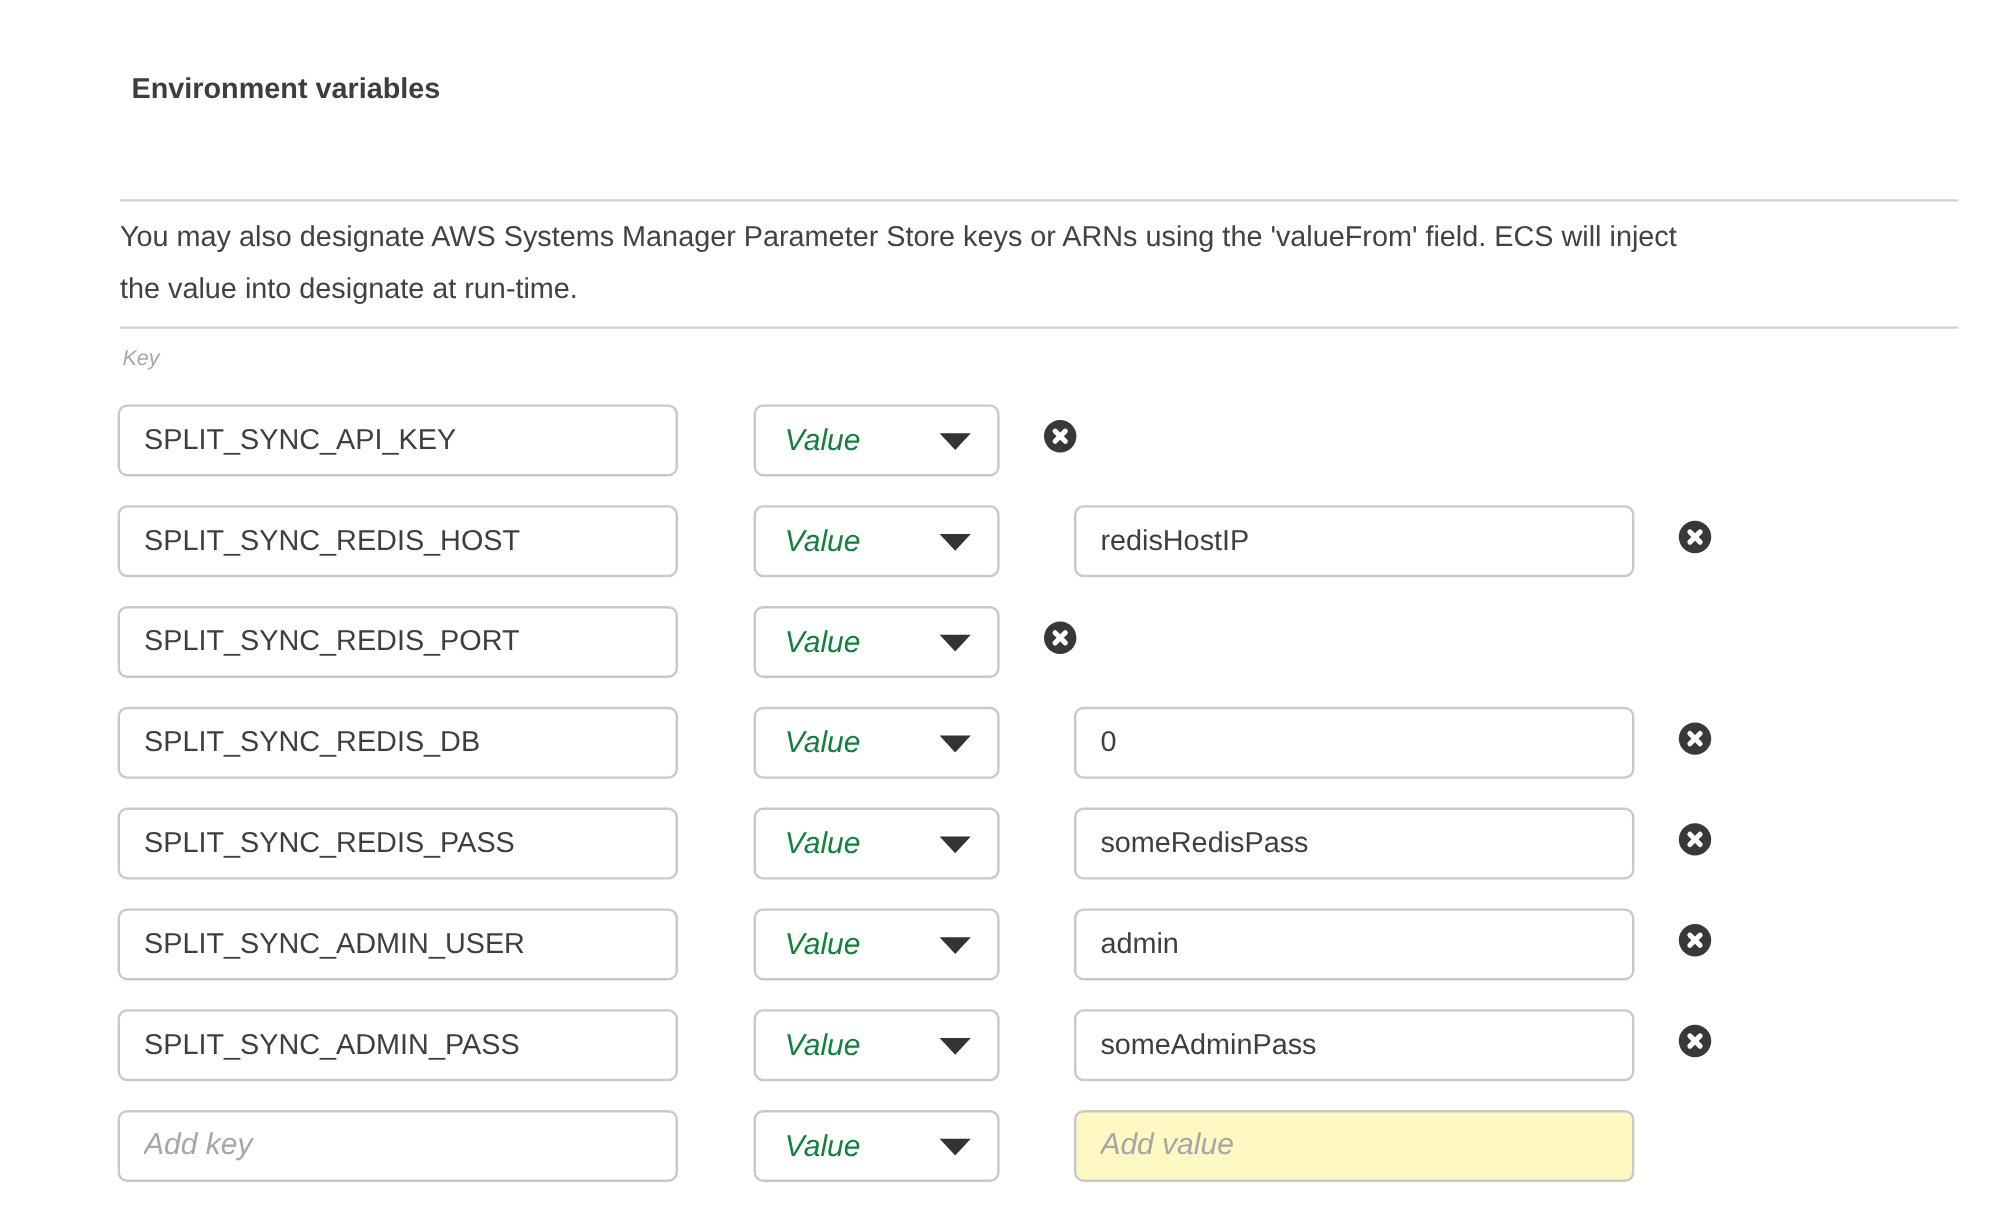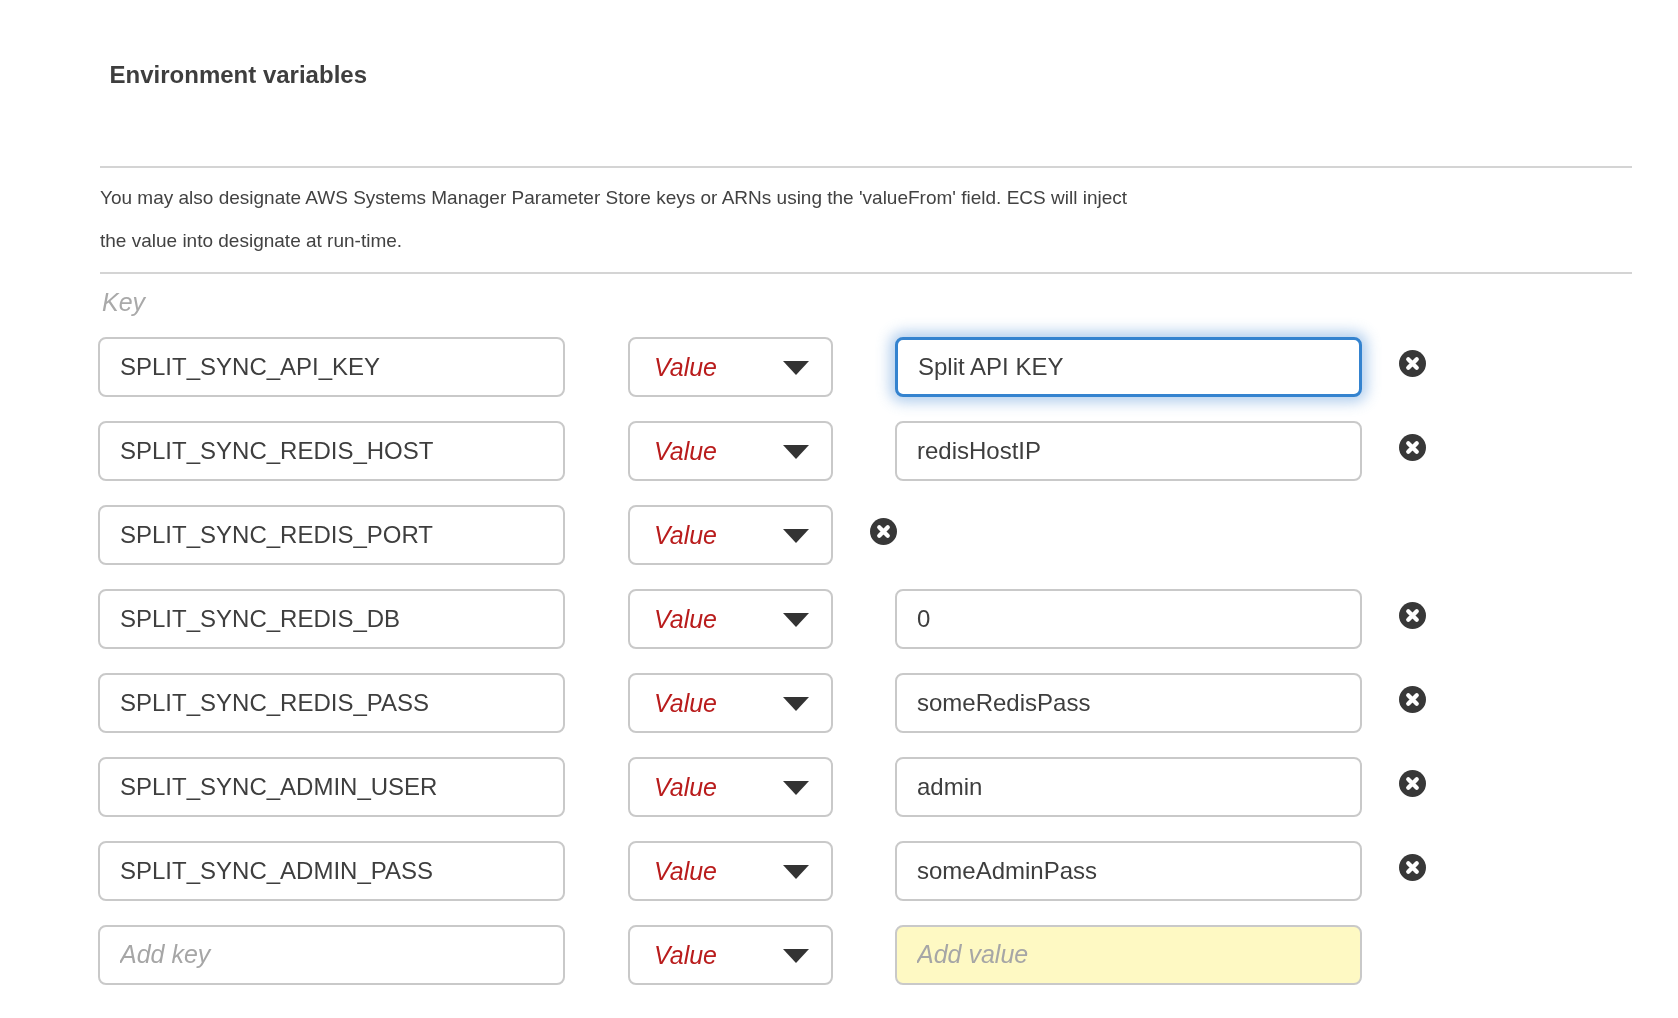--- a/index.html
+++ b/index.html
@@ -9,43 +9,43 @@
   .field-label {
     position: absolute; left: 100px; top: 52px; width: 267px;
     text-align: right; font-size: 24px; font-weight: 700; color: #3e3e3e;
     line-height: 46px;
   }
 
   .sep { position: absolute; left: 100px; width: 1532px; height: 2px; background: #d4d4d4; }
   .sep1 { top: 166px; }
   .sep2 { top: 272px; }
 
-  .description { position: absolute; left: 100px; top: 176px; color: #424242; font-size: 19px; line-height: 43px; }
+  .description { position: absolute; left: 100px; top: 176px; color: #424242; font-size: 24px; line-height: 43px; }
   .description div { white-space: nowrap; }
 
-  .key-header { position: absolute; left: 102px; top: 288px; font-size: 25px; font-style: italic; color: #a9a9a9; }
+  .key-header { position: absolute; left: 102px; top: 288px; font-size: 18px; font-style: italic; color: #a9a9a9; }
 
   .rows { position: absolute; left: 98px; top: 337px; display: flex; flex-direction: column; gap: 24px; }
   .row { display: flex; height: 60px; align-items: stretch; }
 
   input { outline: none; font-family: "Liberation Sans", "DejaVu Sans", sans-serif; }
   .key-input, .value-input {
     height: 60px; width: 467px;
     border: 2px solid #c9c9c9; border-radius: 8px;
     padding: 0 20px; font-size: 24px; color: #3e3e3e; background: #ffffff;
   }
   input::placeholder { font-style: italic; color: #a6a6a6; font-size: 25px; opacity: 1; }
 
   .type-select {
     margin-left: 63px; width: 205px; height: 60px;
     border: 2px solid #c9c9c9; border-radius: 8px; background: #ffffff;
     position: relative; display: flex; align-items: center;
     cursor: pointer;
   }
-  .type-text { margin-left: 24px; font-size: 25px; font-style: italic; color: #b91c1c; }
+  .type-text { margin-left: 24px; font-size: 25px; font-style: italic; color: #15803d; }
   .caret {
     position: absolute; right: 22px; top: 50%; margin-top: -6px;
     width: 0; height: 0;
     border-left: 13px solid transparent; border-right: 13px solid transparent;
     border-top: 14px solid #333333;
   }
 
   .value-input { margin-left: 62px; }
   .value-input.focused {
     border: 3px solid #3483cf;
@@ -75,21 +75,20 @@
   </div>
   <div class="sep sep2"></div>
   <div class="key-header">Key</div>
   <div class="rows" id="rows">
   <div class="row">
     <input class="key-input" type="text" value="SPLIT_SYNC_API_KEY" style="">
     <div class="type-select">
       <span class="type-text">Value</span>
       <span class="caret"></span>
     </div>
-    <input class="value-input focused" type="text" value="Split API KEY" style="">
     <button class="remove-btn">
       <svg width="17" height="17" viewBox="0 0 24 24">
         <path d="M6 6 L18 18 M18 6 L6 18" stroke="#ffffff" stroke-width="6" stroke-linecap="round" fill="none"></path>
       </svg>
     </button>
   </div>
 
   <div class="row">
     <input class="key-input" type="text" value="SPLIT_SYNC_REDIS_HOST" style="">
     <div class="type-select">

